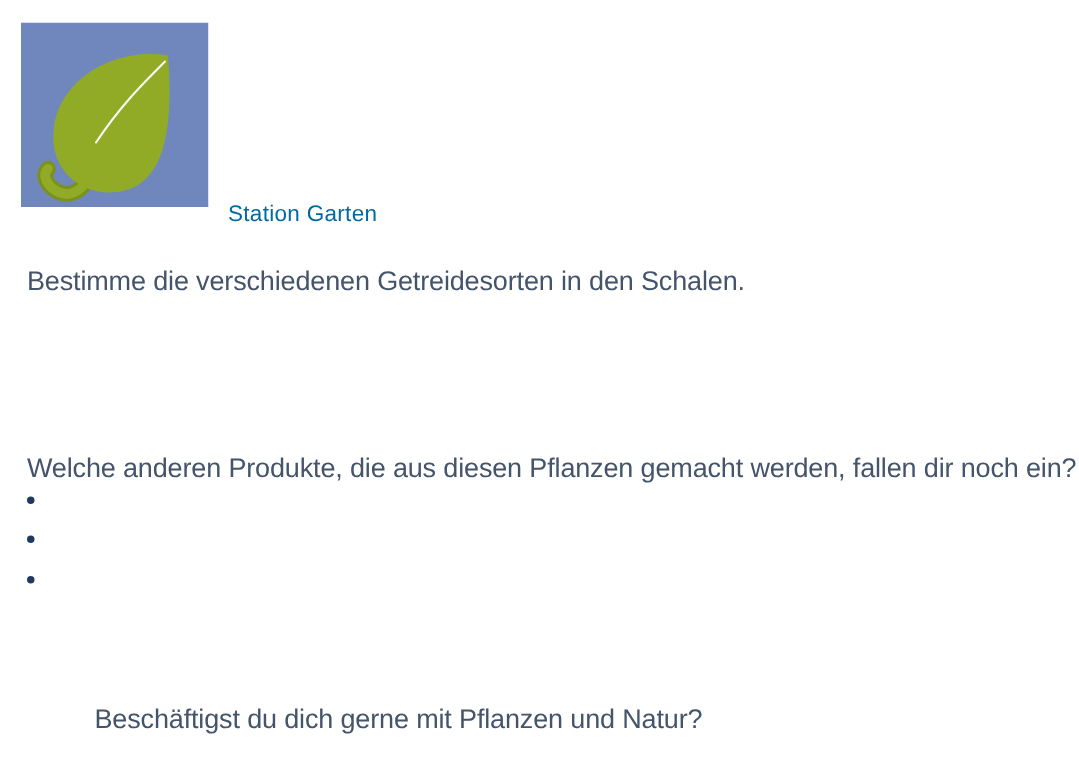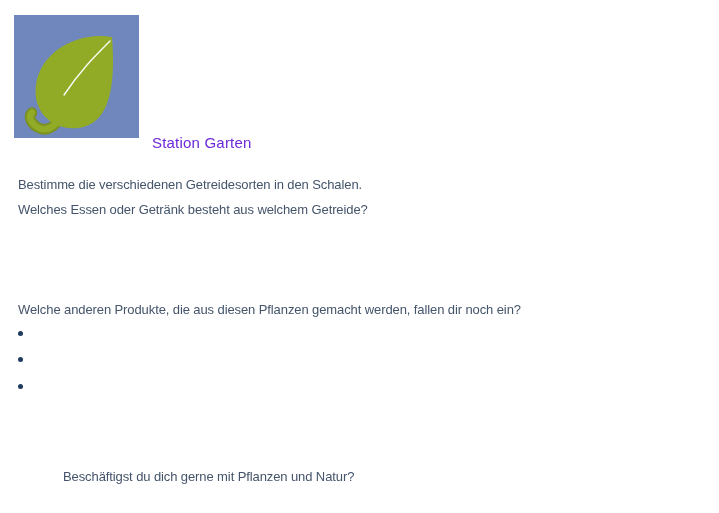--- a/index.html
+++ b/index.html
@@ -17,28 +17,28 @@
   .logo {
     position: absolute;
     left: 14px; top: 15px;
     width: 125px; height: 123px;
   }
   .logo svg { display: block; width: 100%; height: 100%; }
   .station-label {
     position: absolute;
     left: 152px; top: 134px;
     font-size: 15px;
-    color: #6d28d9;
+    color: #0369a1;
     letter-spacing: 0.2px;
     white-space: nowrap;
   }
   .line {
     position: absolute;
     left: 18px;
-    font-size: 13px;
+    font-size: 18px;
     color: #44546A;
     letter-spacing: -0.1px;
     white-space: nowrap;
   }
   .l1 { top: 177px; }
   .l2 { top: 202px; }
   .l3 { top: 254px; }
   .l4 { top: 302px; }
   .l5 { top: 424px; }
   .l6 { top: 469px; margin-left: 45px; }
@@ -79,21 +79,20 @@
       <path d="M 98 22 C 62 16, 26 38, 22 70 C 18 98, 40 116, 64 113 C 90 110, 103 84, 98 22 Z" fill="#92AB27"></path>
 
       <path d="M 96 26 C 80 42, 66 56, 50 80" fill="none" stroke="#FFFFFF" stroke-width="1.4" stroke-linecap="round" opacity="0.95"></path>
     </svg>
   </div>
 
   <div class="station-label">Station Garten</div>
 
   <div class="line l1">Bestimme die verschiedenen Getreidesorten in den Schalen.</div>
 
-  <div class="line l2">Welches Essen oder Getränk besteht aus welchem Getreide?</div>
 
 
   <div class="line l4">Welche anderen Produkte, die aus diesen Pflanzen gemacht werden, fallen dir noch ein?</div>
 
   <ul class="bullet-list">
     <li>
       <span class="dot"></span>
       <span></span>
     </li>
     <li>

